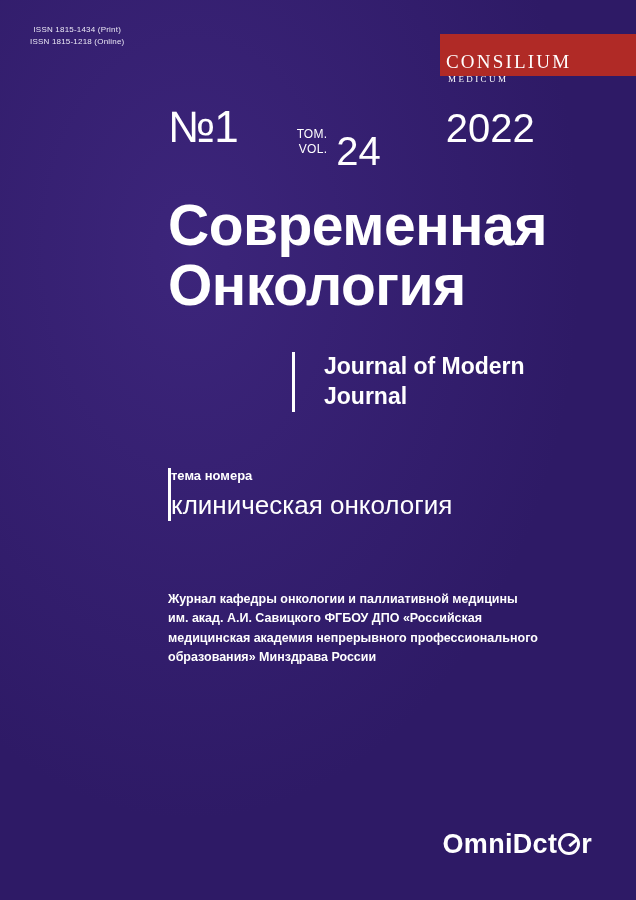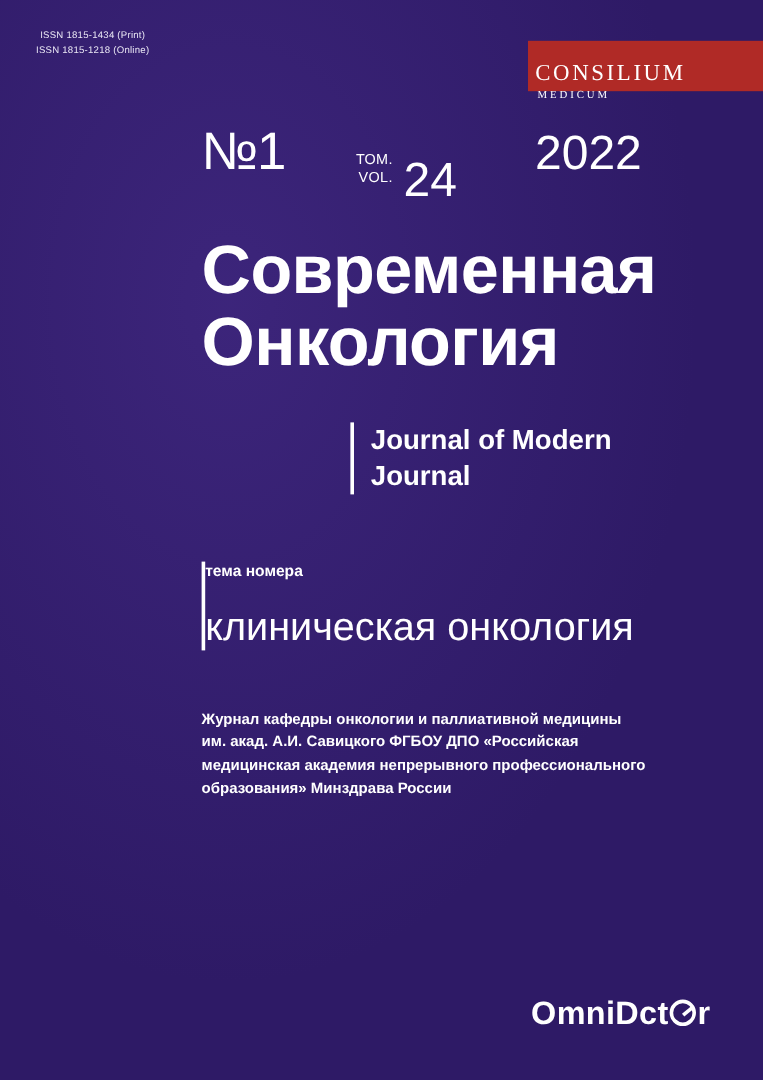--- a/index.html
+++ b/index.html
@@ -115,21 +115,21 @@
     line-height: 1.06;
     font-weight: 700;
     letter-spacing: -0.5px;
   }
 
   
   .subtitle {
     position: absolute;
     top: 352px;
     left: 292px;
-    padding-left: 14px;
+    padding-left: 29px;
     border-left: 3px solid #ffffff;
     color: #ffffff;
     font-size: 23px;
     line-height: 1.3;
     font-weight: 700;
   }
 
   
   .theme {
     position: absolute;
@@ -137,24 +137,24 @@
     left: 168px;
     border-left: 3px solid #ffffff;
     color: #ffffff;
   }
   .theme .theme-label {
     font-size: 13px;
     font-weight: 700;
     line-height: 1.3;
   }
   .theme .theme-title {
-    font-size: 33px;
+    font-size: 26px;
     font-weight: 400;
     line-height: 1.25;
-    margin-top: 16px;
+    margin-top: 4px;
   }
 
   
   .affiliation {
     position: absolute;
     top: 590px;
     left: 168px;
     width: 370px;
     color: #ffffff;
     font-size: 12.5px;

